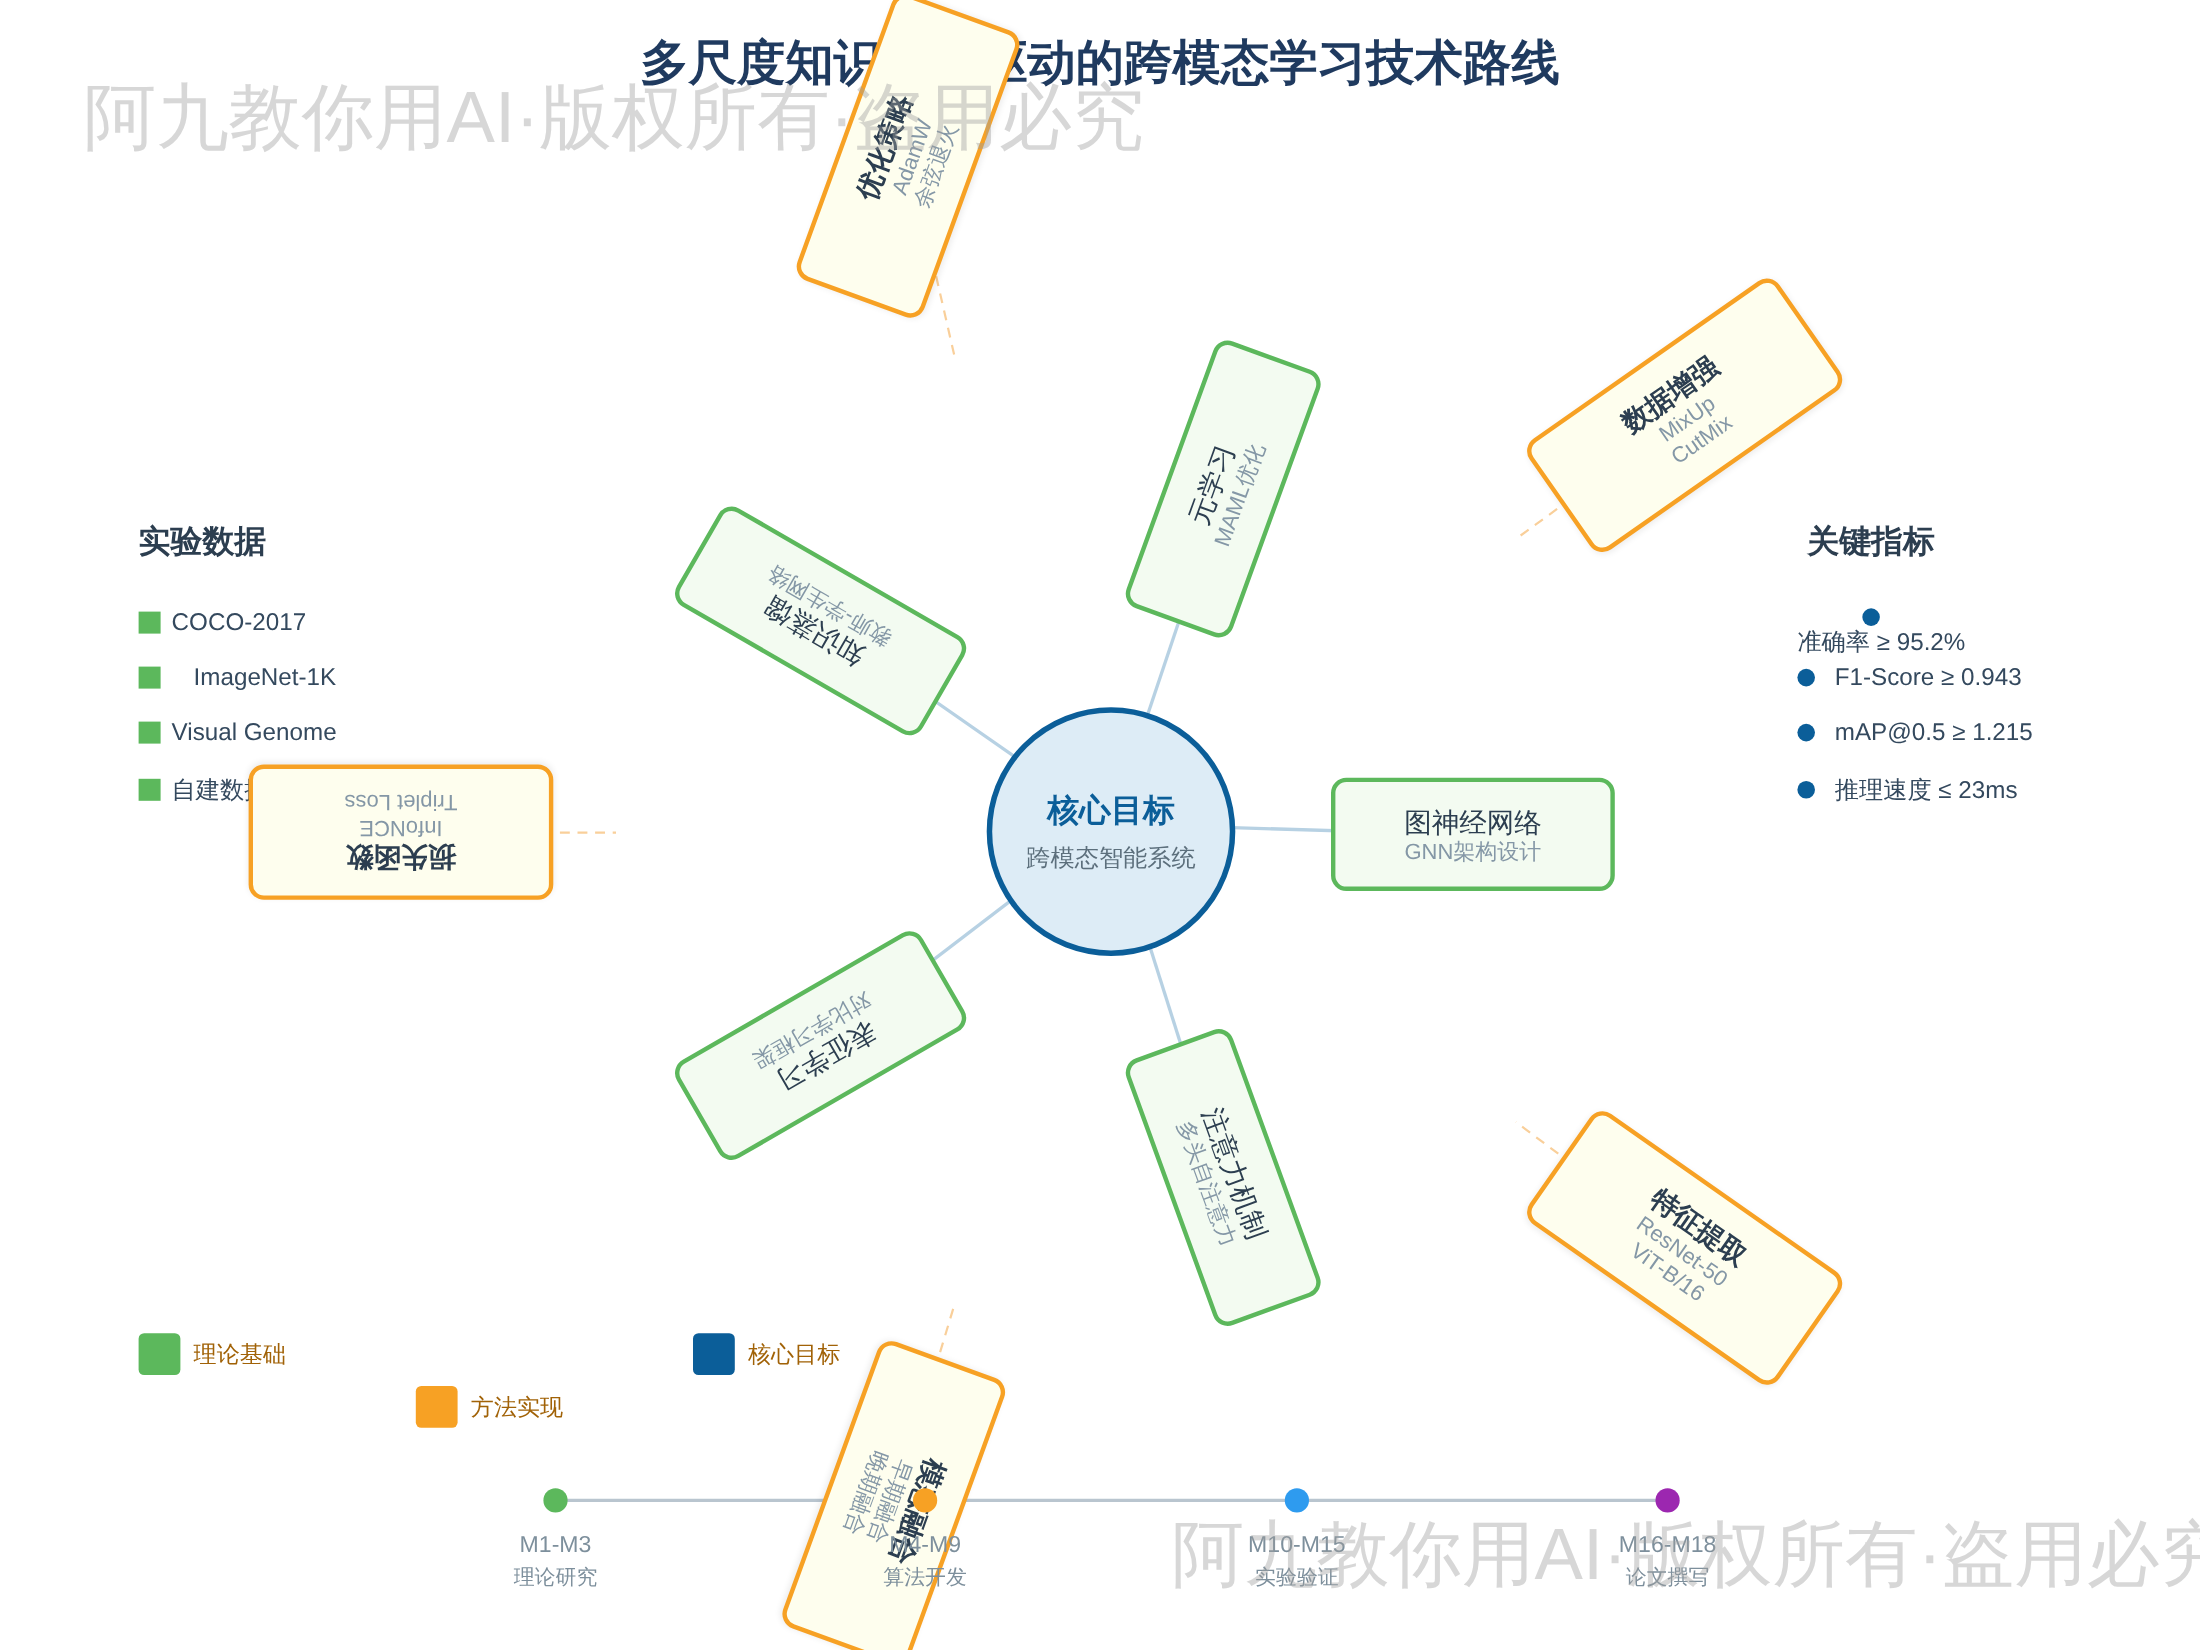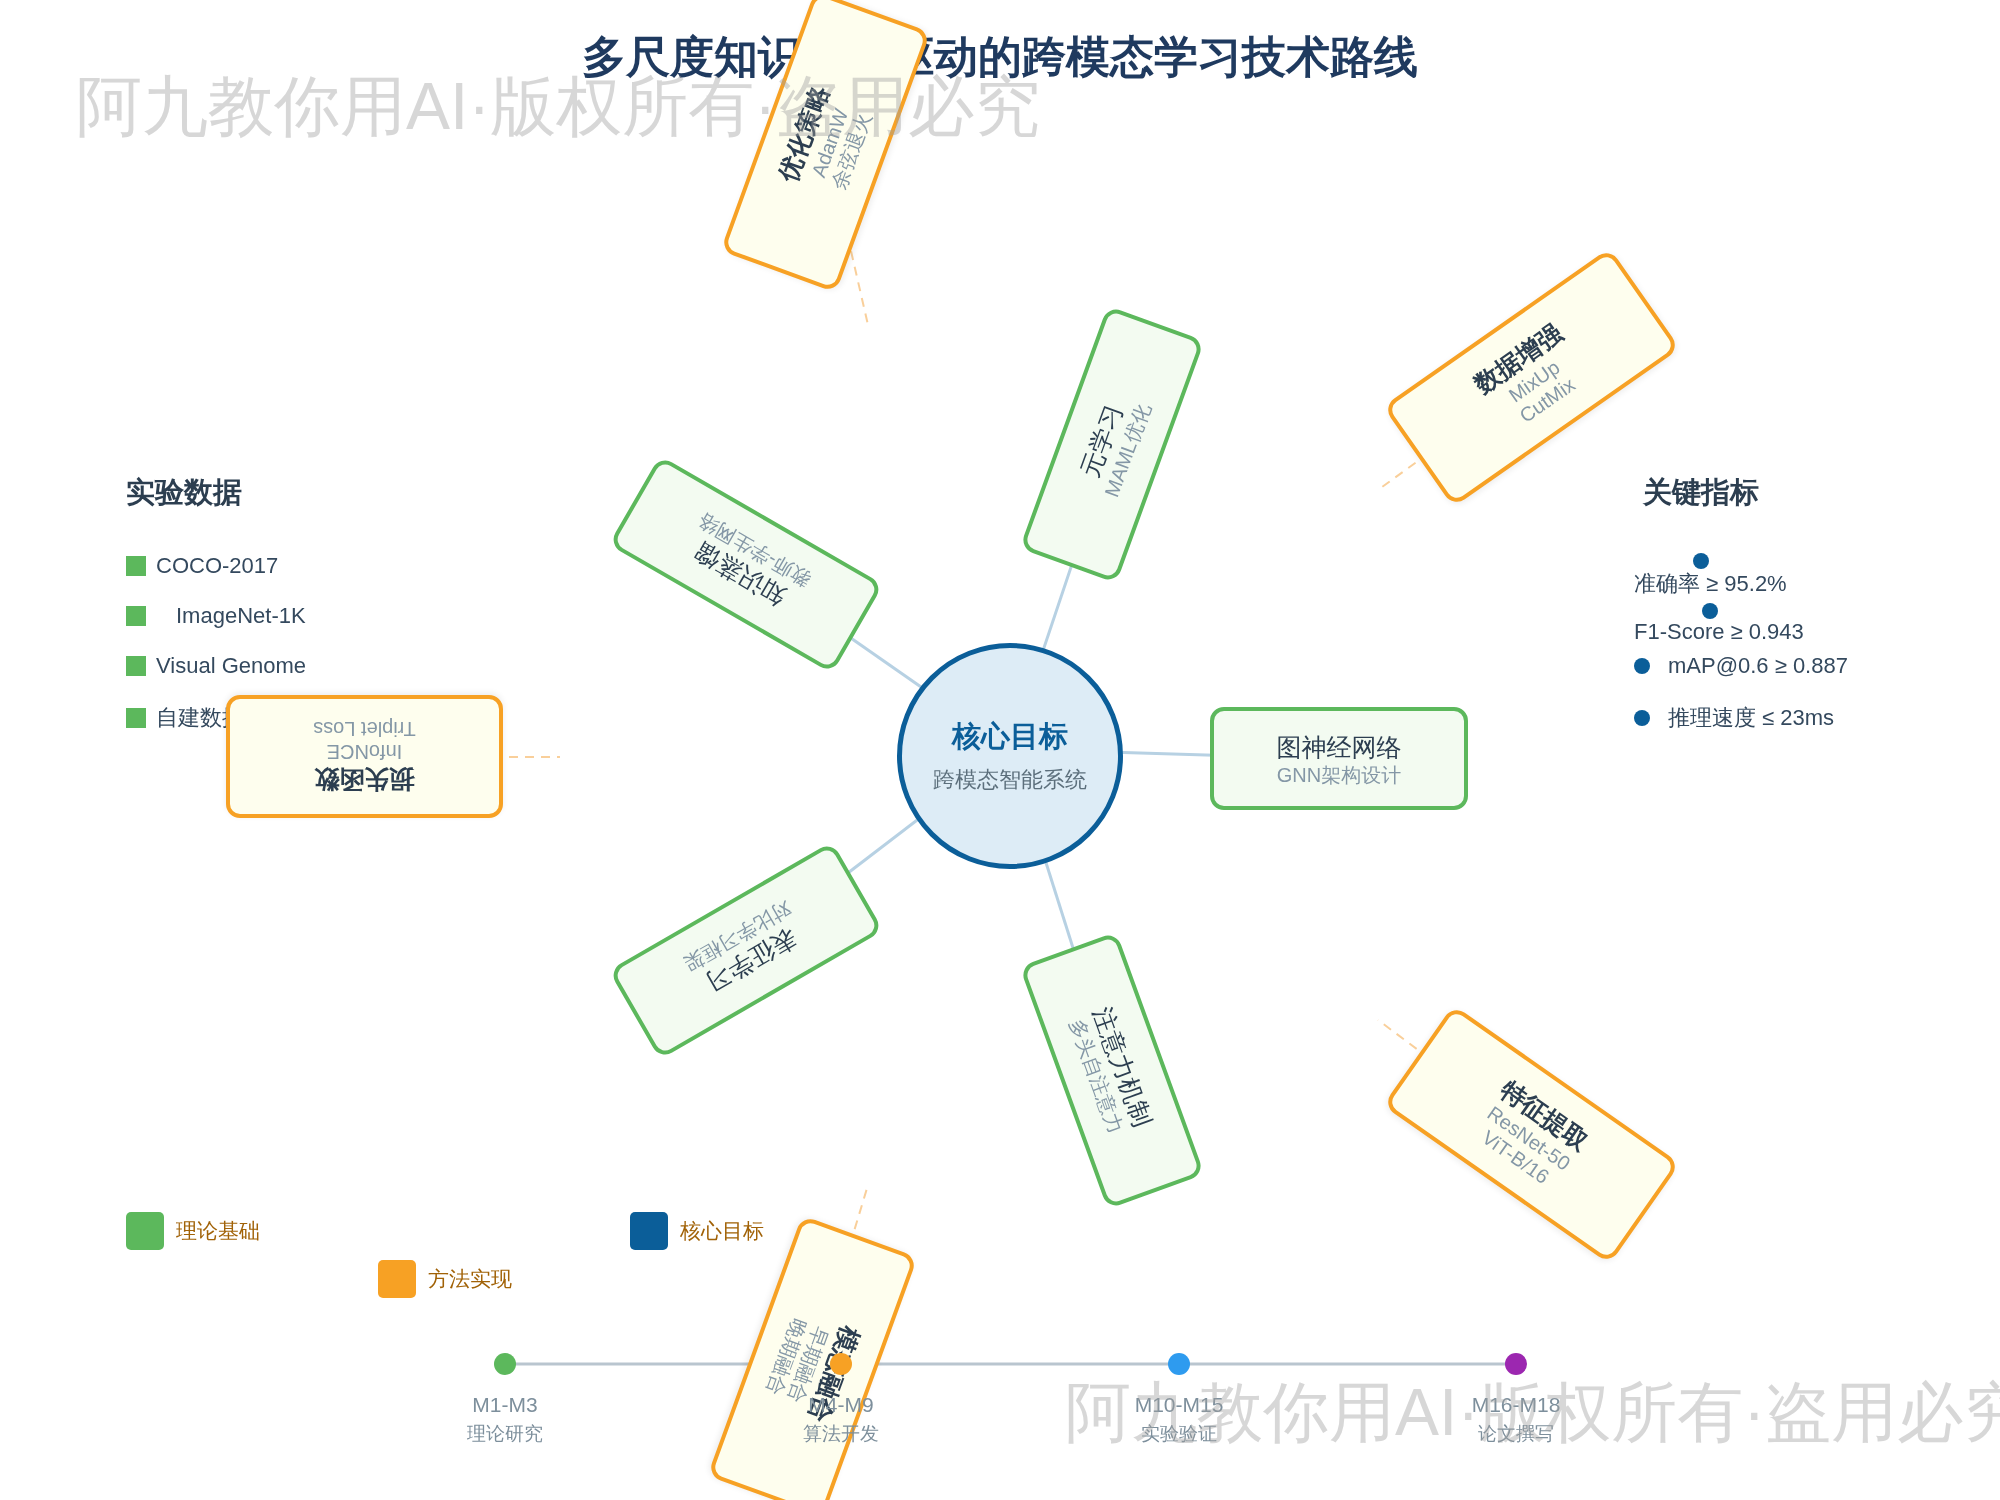--- a/index.html
+++ b/index.html
@@ -129,27 +129,27 @@
 <div class="list-item" style="left:126px; top:703px;">
     <span class="sq"></span>
     <span>自建数据集</span>
   </div>
 
 <div class="panel-title" style="left:1643px; top:473px;">关键指标</div>
 <div class="list-item" style="left:1634px; top:553px;flex-direction:column;">
     <span class="dot"></span>
     <span>准确率 ≥ 95.2%</span>
   </div>
-<div class="list-item" style="left:1634px; top:603px;flex-direction:column;">
+<div class="list-item" style="left:1634px; top:603px;">
     <span class="dot"></span>
     <span>F1-Score ≥ 0.943</span>
   </div>
 <div class="list-item" style="left:1634px; top:653px;">
     <span class="dot"></span>
-    <span>mAP@0.6 ≥ 0.887</span>
+    <span>mAP@0.5 ≥ 1.215</span>
   </div>
 <div class="list-item" style="left:1634px; top:703px;">
     <span class="dot"></span>
     <span>推理速度 ≤ 23ms</span>
   </div>
 
 <div class="legend-item" style="left:126px; top:1212px;">
     <span class="legend-swatch" style="background:#5cb85c"></span>
     <span>理论基础</span>
   </div>

